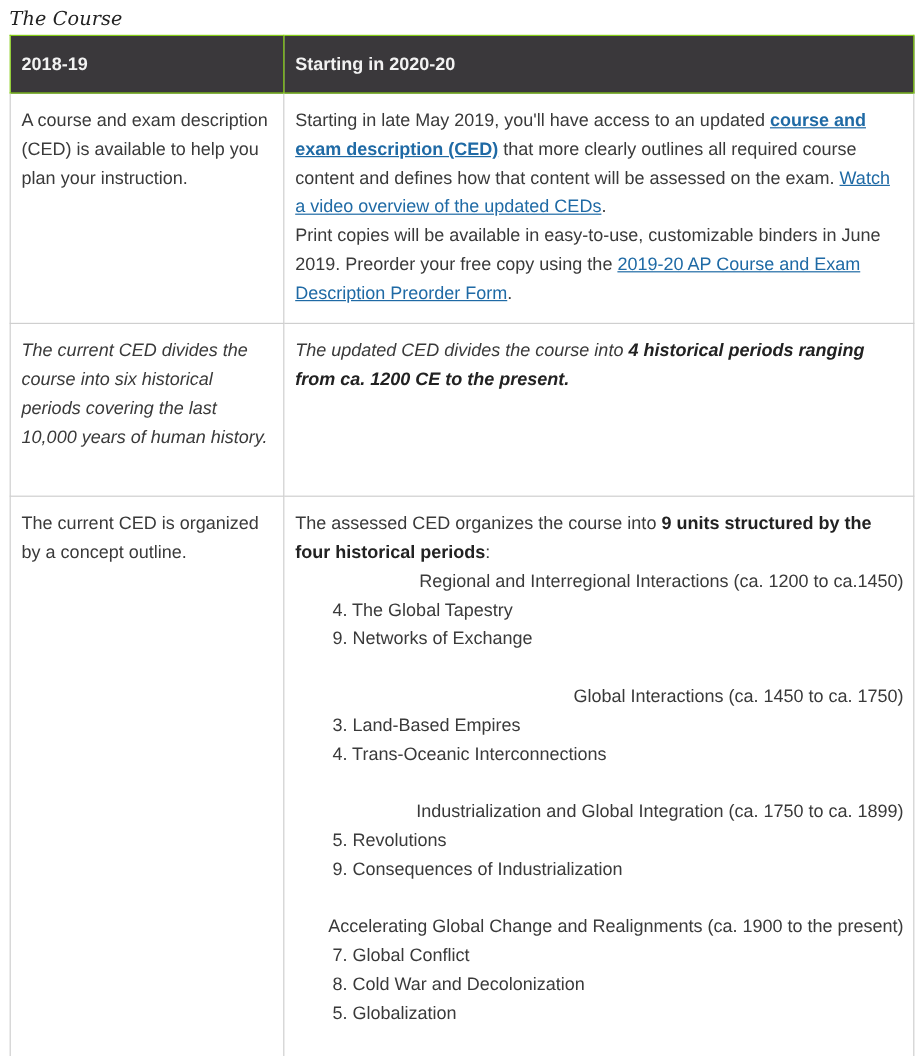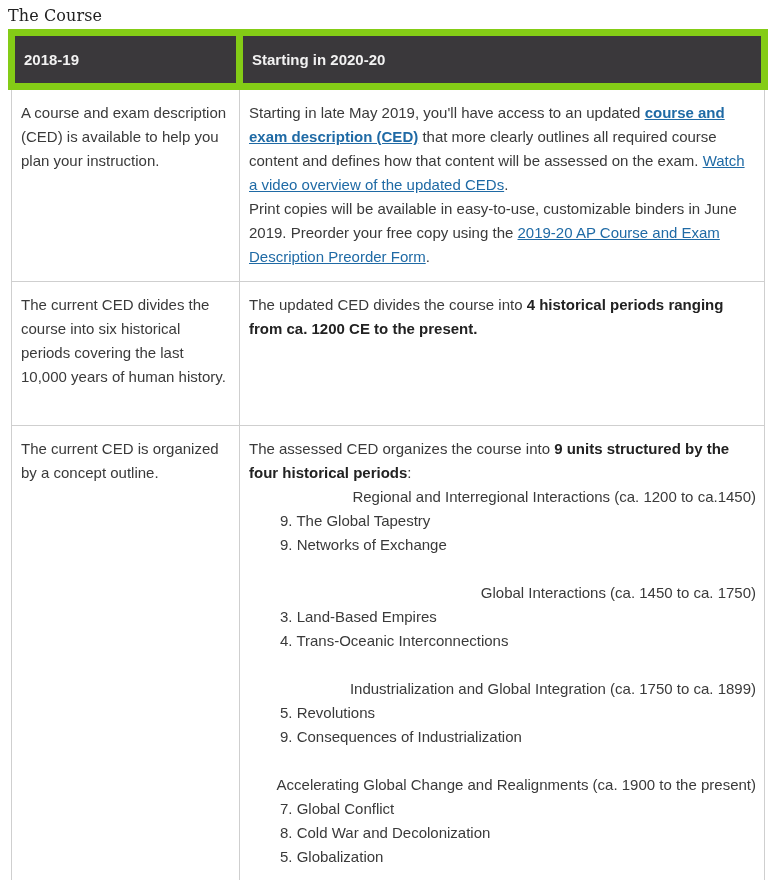--- a/index.html
+++ b/index.html
@@ -1,28 +1,28 @@
 <!DOCTYPE html>
 <html><head>
 <meta charset="utf-8">
 <style>
   html, body { margin:0; padding:0; background:#ffffff; }
   body { width:769px; height:880px; overflow:hidden; position:relative;
          font-family:"Liberation Sans", "DejaVu Sans", sans-serif; color:#333; }
   .section-title { position:absolute; left:8px; top:6px; font-family:"DejaVu Serif", "Liberation Serif", serif;
-         font-size:16px; color:#222; margin:0; font-weight:normal; letter-spacing:0.1px; }
+         font-size:16px; color:#222; margin:0; font-weight:normal; letter-spacing:0.1px;font-style:italic; }
   table { position:absolute; left:8px; top:29px; width:753px; border-collapse:collapse; table-layout:fixed; }
   col.c1 { width:228px; }
   col.c2 { width:525px; }
   th { background:#3a383b; color:#f2f2f2; text-align:left; font-weight:bold; font-size:15px;
-       height:47px; padding:0 9px; border:7px solid #84cc16; }
+       height:47px; padding:0 9px; border:1px solid #84cc16; }
   td { vertical-align:top; font-size:15px; line-height:24px; padding:11px 8px 12px 9px;
        border:1px solid #cfcfcf; color:#3a3a3a; }
   tr.r1 td { height:166px; }
-  tr.r2 td { height:120px; }
+  tr.r2 td { height:120px;font-style:italic; }
   tr.r3 td { height:450px; }
   a { color:#1f6aa5; text-decoration:underline; }
   a.strong { font-weight:bold; }
   b { color:#222; }
   .period { display:block;text-align:right; }
   .unit { display:block; padding-left:31px; }
   .gap { display:block; height:24px; }
 </style>
 </head>
 <body>
@@ -46,21 +46,21 @@
       <td><span>Starting in late May 2019, you'll have access to an updated </span><a class="strong" href="#">course and exam description (CED)</a><span> that more clearly outlines all required course content and defines how that content will be assessed on the exam. </span><a href="#">Watch a video overview of the updated CEDs</a><span>.</span><br><span>Print copies will be available in easy-to-use, customizable binders in June 2019. Preorder your free copy using the </span><a href="#">2019-20 AP Course and Exam Description Preorder Form</a><span>.</span></td>
     </tr>
     <tr class="r2">
       <td>The current CED divides the course into six historical periods covering the last 10,000 years of human history.</td>
       <td><span>The updated CED divides the course into </span><b>4 historical periods ranging from ca. 1200 CE to the present.</b></td>
     </tr>
     <tr class="r3">
       <td>The current CED is organized by a concept outline.</td>
       <td><span>The assessed CED organizes the course into </span><b>9 units structured by the four historical periods</b><span>:</span>
         <span class="period">Regional and Interregional Interactions (ca. 1200 to ca.1450)</span>
-        <span class="unit">9. The Global Tapestry</span>
+        <span class="unit">4. The Global Tapestry</span>
         <span class="unit">9. Networks of Exchange</span>
         <span class="gap"></span>
         <span class="period">Global Interactions (ca. 1450 to ca. 1750)</span>
         <span class="unit">3. Land-Based Empires</span>
         <span class="unit">4. Trans-Oceanic Interconnections</span>
         <span class="gap"></span>
         <span class="period">Industrialization and Global Integration (ca. 1750 to ca. 1899)</span>
         <span class="unit">5. Revolutions</span>
         <span class="unit">9. Consequences of Industrialization</span>
         <span class="gap"></span>

